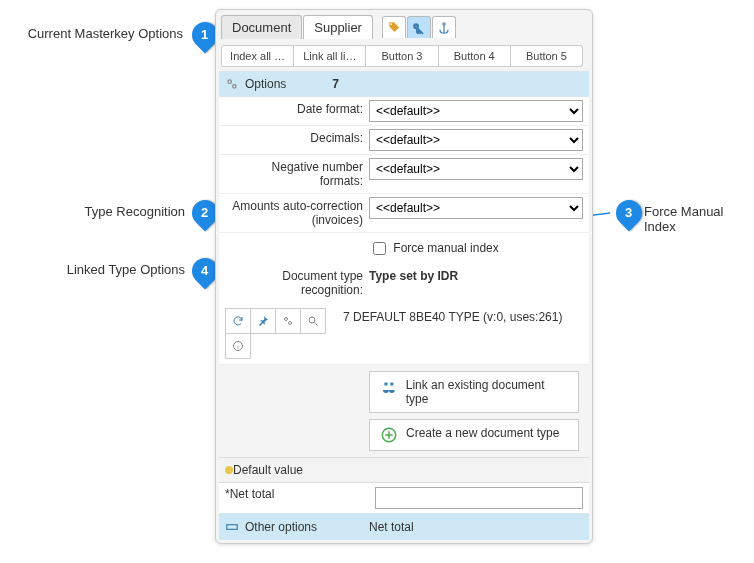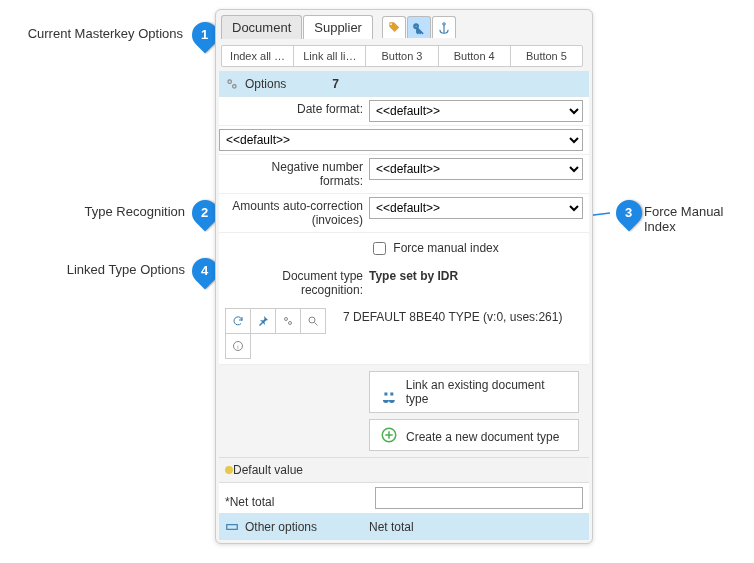--- a/index.html
+++ b/index.html
@@ -135,30 +135,30 @@
     display:flex; flex-wrap:wrap; width:112px;
   }
   .toolbox button {
     width:26px;height:26px;border:1px solid #ccc;background:#fff;
     display:flex;align-items:center;justify-content:center;cursor:pointer;
     margin:0 -1px -1px 0;
   }
   .linked-desc { flex:1; padding:2px 6px; font-size:12px; color:#333; }
 
   .action-btn {
-    display:flex; align-items:flex-end; gap:8px;
+    display:flex; align-items:flex-start; gap:8px;
     border:1px solid #ccc; background:#fff; padding:6px 10px;
     margin:6px 6px 6px 150px; cursor:pointer; font-size:12px; width:210px;
   }
 
   .row-yellow-head {
     background:#f3f3f3; padding:5px 6px; font-size:12px; display:flex;align-items:center;border-top:1px solid #ddd;border-bottom:1px solid #ddd;
   }
   .row-net {
-    background:#fff; display:flex; align-items:flex-end; padding:4px 6px;
+    background:#fff; display:flex; align-items:flex-start; padding:4px 6px;
   }
   .row-net .nlabel { width:150px; font-size:12px; }
   .row-net input[type=text] { flex:1; border:1px solid #aaa; padding:3px; font-size:12px; }
   .row-other {
     background:#cfe8f5; display:flex; align-items:center; padding:6px 6px; font-size:12px; border-top:1px solid #d6e6ef;
   }
   .row-other .olabel { width:144px; display:flex; align-items:center; gap:6px; }
 
   
   .ico { width:14px;height:14px; display:inline-block; }
@@ -230,20 +230,21 @@
       </svg>
     <span>Options</span>
     <span class="bold count">7</span>
   </div>
 
   <div class="form-row">
     <div class="label">Date format:</div>
     <div class="field"><select class="def"><option>&lt;&lt;default&gt;&gt;</option></select></div>
   </div>
   <div class="form-row">
+    <div class="label">Decimals:</div>
     <div class="field"><select class="def"><option>&lt;&lt;default&gt;&gt;</option></select></div>
   </div>
   <div class="form-row">
     <div class="label">Negative number formats:</div>
     <div class="field"><select class="def"><option>&lt;&lt;default&gt;&gt;</option></select></div>
   </div>
   <div class="form-row">
     <div class="label">Amounts auto-correction (invoices)</div>
     <div class="field"><select class="def"><option>&lt;&lt;default&gt;&gt;</option></select></div>
   </div>

